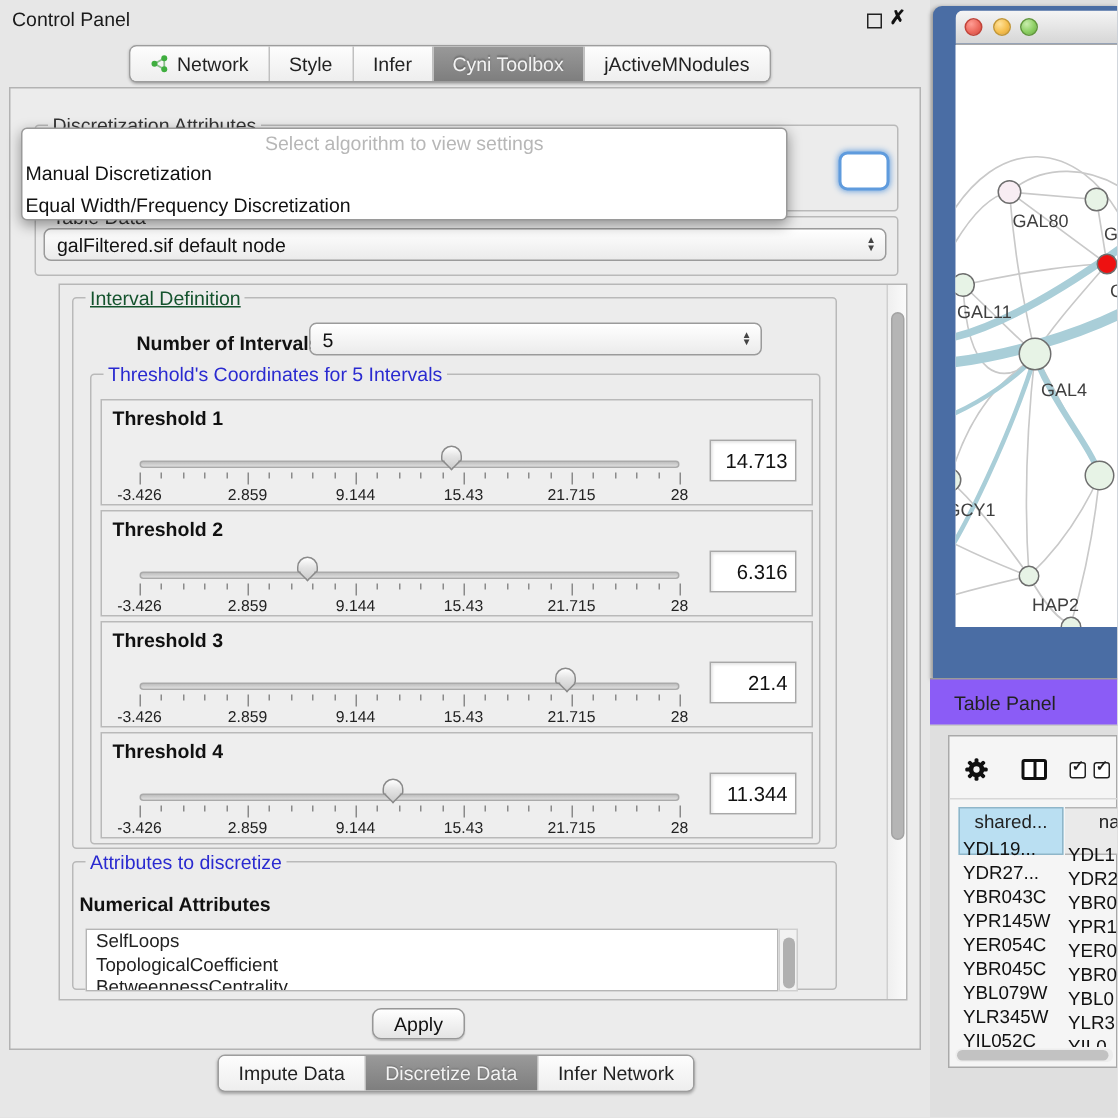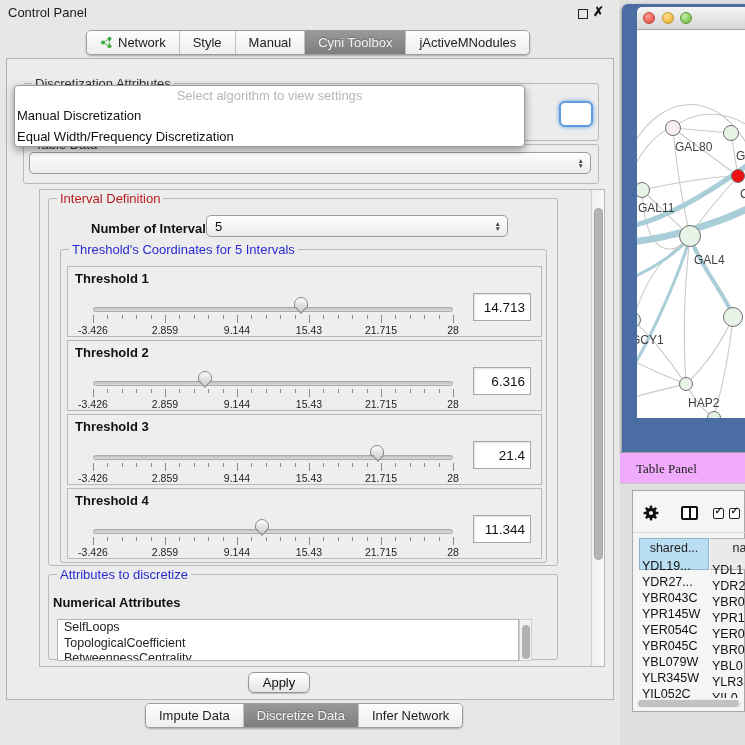--- a/index.html
+++ b/index.html
@@ -20,21 +20,21 @@
   .seg:first-child { border-left:none; }
   .seg.sel { background:linear-gradient(#999999,#7e7e7e); color:#f3f3f3; text-shadow:0 -1px 1px rgba(0,0,0,.25); }
   #top-tabs { position:absolute; left:86px; top:30px; }
   #bottom-tabs { position:absolute; left:145px; top:703px; }
 
   #content-frame { position:absolute; left:6px; top:58px; width:608px; height:642px;
                    background:#ececec; border:1px solid #b3b3b3; }
 
   .groupbox { position:absolute; border:1px solid #b9b9b9; border-radius:3px; }
   .legend { position:absolute; top:-8px; left:8px; padding:0 3px; background:#ececec; font-size:13px; color:#333; white-space:nowrap; }
-  .legend.green { color:#b91c1c; }
+  .legend.green { color:#14532d;text-decoration:underline; }
   .legend.blue  { color:#2a2ad0; }
 
   #algorithm-group { left:16px; top:24px; width:576px; height:58px; }
   #algorithm-select-fragment { position:absolute; left:552px; top:42px; width:34px; height:26px;
       background:#fff; border:2px solid #5f9bdd; border-radius:6px; box-shadow:0 0 4px #5f9bdd; z-index:5; }
 
   #algorithm-popup { position:absolute; left:7px; top:26px; width:511px; height:62px; z-index:40;
       background:#fff; border:1px solid #9a9a9a; border-radius:4px; box-shadow:0 3px 9px rgba(0,0,0,.4); overflow:hidden; }
   .popup-hint { height:19px; line-height:19px; text-align:center; font-size:13px; color:#b7b7b7; }
   .popup-opt  { height:21px; line-height:21px; padding-left:2px; font-size:13px; color:#111; }
@@ -107,22 +107,22 @@
                   background:linear-gradient(#f5f5f5,#d6d6d6); border-radius:5px 0 0 0; border-bottom:1px solid #a9a9a9; }
   .light { position:absolute; top:5px; width:12px; height:12px; border-radius:50%; }
   #light-close { left:6px;  background:radial-gradient(circle at 35% 30%, #ff9d94, #ec6a5e 55%, #d24940); border:1px solid #c14339; }
   #light-min   { left:25px; background:radial-gradient(circle at 35% 30%, #ffe29a, #f5bf4f 55%, #d9a03c); border:1px solid #c29737; }
   #light-zoom  { left:43px; background:radial-gradient(circle at 35% 30%, #c9edad, #8ccf63 55%, #6aa942); border:1px solid #61973d; }
   #net-content { position:absolute; left:15px; top:26px; width:108px; height:388px; background:#fff; overflow:hidden; }
   #net-edges { position:absolute; left:0; top:0; }
   .nnode { position:absolute; border-radius:50%; border:1.5px solid #6e6e6e; }
   .nlabel { position:absolute; font-size:12px; color:#3f3f3f; white-space:nowrap; }
 
-  #tablepanel-bar { position:absolute; left:0; top:452px; width:125px; height:32px; background:#f0abfc;
-                    border-top:1px solid #9a9a9a; border-bottom:1px solid #c9c9c9;font-family:Liberation Serif, serif; }
+  #tablepanel-bar { position:absolute; left:0; top:452px; width:125px; height:32px; background:#8b5cf6;
+                    border-top:1px solid #9a9a9a; border-bottom:1px solid #c9c9c9; }
   #tablepanel-title { position:absolute; left:16px; top:8px; font-size:13px; color:#222; }
 
   #browser-panel { position:absolute; left:12px; top:490px; width:113px; height:222px;
                    background:#f5f5f5; border:1px solid #a9a9a9; }
   #tbl-toolbar { position:absolute; left:0; top:0; width:113px; height:42px; border-bottom:1px solid #d7d7d7; }
   #gear-icon { position:absolute; left:10px; top:14px; }
   #split-icon { position:absolute; left:48px; top:15px; width:17px; height:14px; border:2px solid #111; border-radius:2px; background:#fff; }
   #split-icon::after { content:''; position:absolute; left:5.5px; top:0; bottom:0; width:2px; background:#111; }
   .cbx { position:absolute; top:17px; width:11px; height:11px; border:1.5px solid #222; border-radius:2px; background:#fff; }
   .cbx::after { content:"\2713"; position:absolute; top:-4px; left:0.5px; font-size:10px; font-weight:bold; color:#222; }
@@ -164,41 +164,42 @@
     <circle class="neticon-dot" cx="3" cy="6.5" r="2"></circle>
     <circle class="neticon-dot" cx="9.5" cy="2.8" r="2"></circle>
     <circle class="neticon-dot" cx="9.5" cy="10.2" r="2"></circle>
   </svg>
 <span class="seg-label">Network</span>
         </div>
         <div class="seg">
           <span class="seg-label">Style</span>
         </div>
         <div class="seg">
-          <span class="seg-label">Manual</span>
+          <span class="seg-label">Infer</span>
         </div>
         <div class="seg sel">
           <span class="seg-label">Cyni Toolbox</span>
         </div>
         <div class="seg">
           <span class="seg-label">jActiveMNodules</span>
         </div>
       </div>
 
     <div id="content-frame">
 
       <div id="algorithm-group" class="groupbox">
         <span class="legend">Discretization Attributes</span>
       </div>
       <div id="algorithm-select-fragment"></div>
 
       <div id="tabledata-group" class="groupbox">
         <span class="legend">Table Data</span>
       </div>
       <div id="table-data-select" class="combo">
+        <span class="combo-text">galFiltered.sif default node</span>
         <span class="stepper">
             <i>▲</i>
             <i>▼</i>
           </span>
       </div>
 
       <div id="algorithm-popup">
         <div class="popup-hint">Select algorithm to view settings</div>
         <div class="popup-opt bold">Manual Discretization</div>
         <div class="popup-opt">Equal Width/Frequency Discretization</div>

